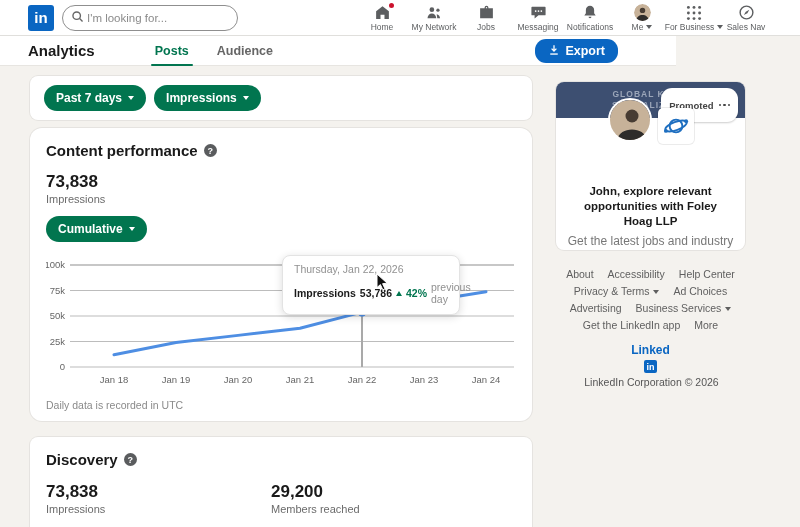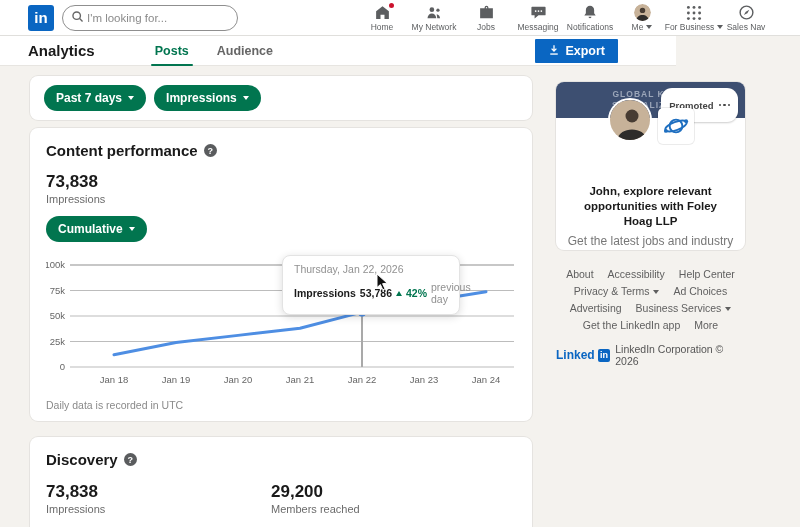--- a/index.html
+++ b/index.html
@@ -33,37 +33,37 @@
   .subheader { position:absolute; top:36px; left:0; width:676px; height:30px; background:#fff;
     border-bottom:1px solid #e7e5e1; display:flex; align-items:center; }
   .page-title { font-size:15px; font-weight:bold; margin-left:28px; }
   .tabs { display:flex; margin-left:46px; height:30px; }
   .tab { font-size:12.5px; font-weight:bold; color:#666; padding:0 14px; display:flex;
     align-items:center; cursor:pointer; position:relative; }
   .tab.active { color:#01754f; }
   .tab.active::after { content:""; position:absolute; left:10px; right:10px; bottom:0;
     height:2px; background:#01754f; border-radius:1px; }
   .export-btn { position:absolute; right:58px; top:3px; height:24px; background:#0a66c2;
-    color:#fff; border:none; border-radius:1px; font-size:12.5px; font-weight:bold;
+    color:#fff; border:none; border-radius:11px; font-size:12.5px; font-weight:bold;
     font-family:inherit; display:flex; align-items:center; gap:5px; padding:0 13px; cursor:pointer; }
 
   
   .left-col  { position:absolute; left:30px; top:76px; width:502px; }
   .right-col { position:absolute; left:556px; top:82px; width:189px; }
   .card { background:#fff; border-radius:8px; box-shadow:0 0 0 1px rgba(0,0,0,.06); }
 
   
   .filters-card { height:44px; display:flex; align-items:center; padding:0 14px; gap:8px; margin-bottom:8px; }
   .pill { background:#01754f; color:#fff; border:none; font-family:inherit; font-size:12px;
     font-weight:bold; height:26px; border-radius:14px; padding:0 12px; display:inline-flex;
     align-items:center; cursor:pointer; }
   .pill .caret-dn { border-top-color:#fff; margin-left:6px; }
 
   
-  .perf-card { padding:14px 16px 10px; margin-bottom:16px; }
+  .perf-card { padding:14px 16px 10px; margin-bottom:16px;border-radius:12px; }
   .card-title-row { display:flex; align-items:center; gap:6px; }
   .card-title { font-size:15px; font-weight:bold; }
   .help-icon { width:13px; height:13px; border-radius:50%; background:#5a5c5e; color:#fff;
     font-size:9px; font-weight:bold; display:inline-flex; align-items:center; justify-content:center; }
   .big-value { font-size:17px; font-weight:bold; margin-top:13px; }
   .value-label { font-size:11px; color:#6b6b6b; margin-top:1px; }
   .change-row { font-size:10.5px; color:#8a8a8a; margin-top:5px; display:flex; align-items:center; gap:4px; }
   .tri-up { display:inline-block; width:0; height:0; border-left:3.5px solid transparent;
     border-right:3.5px solid transparent; border-bottom:5px solid #01754f; }
   .change-val { color:#01754f; font-weight:bold; }
@@ -103,21 +103,21 @@
   .ad-headline { margin-top:66px; padding:0 16px; font-size:11.5px; font-weight:bold;
     text-align:center; line-height:15px; }
   .ad-sub { margin-top:5px; font-size:12px; color:#777; text-align:center; }
 
   
   .rail-footer { margin-top:16px; }
   .f-row { display:flex; justify-content:center; gap:14px; font-size:10.5px; color:#5f5f5f;
     line-height:17px; }
   .f-link { cursor:pointer; display:flex; align-items:center; }
   .f-link .caret-dn { border-top-color:#5f5f5f; margin-left:4px; }
-  .brand-row { margin-top:9px; display:flex; align-items:center; justify-content:space-between; gap:3px; }
+  .brand-row { margin-top:9px; display:flex; align-items:center; justify-content:space-between; gap:3px;flex-direction:column; }
   .brand-name { color:#0a66c2; font-weight:bold; font-size:12px; }
   .brand-box { width:13px; height:13px; background:#0a66c2; color:#fff; border-radius:2px;
     font-size:9px; font-weight:bold; display:flex; align-items:center; justify-content:center; }
   .copyright { font-size:10.5px; color:#555; margin-left:2px; }
 
   svg text { font-family:"Liberation Sans", sans-serif; }
 </style>
 </head>
 <body>
 

